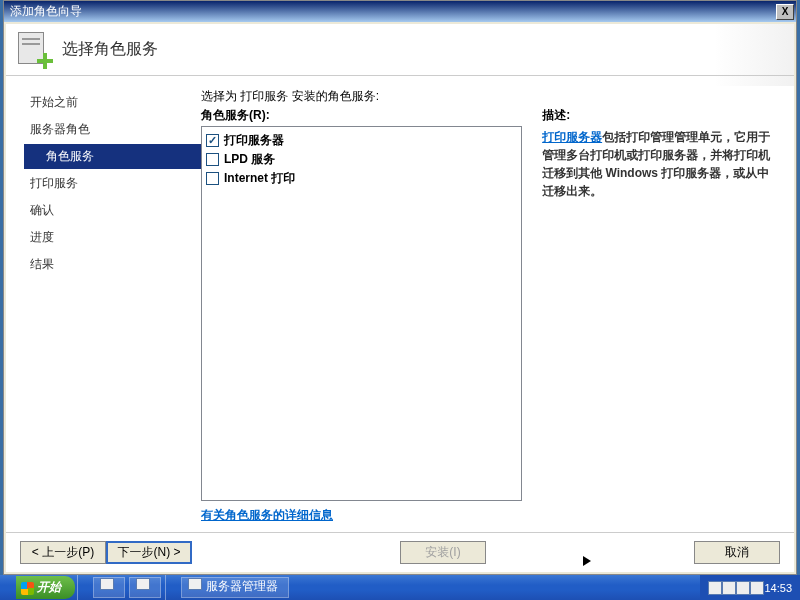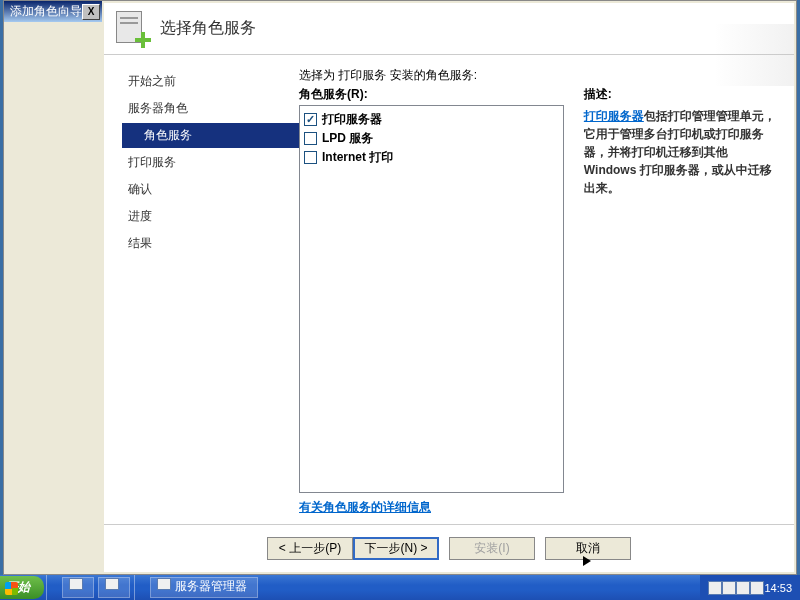--- a/index.html
+++ b/index.html
@@ -1,18 +1,18 @@
 <!DOCTYPE html>
 <html><head>
   <meta charset="utf-8">
   <style>
     * { box-sizing: border-box; margin: 0; padding: 0; }
     body { font-family: "Microsoft YaHei", SimSun, Tahoma, sans-serif; font-size: 12px; background: #3a6ea5; width: 800px; height: 600px; overflow: hidden; }
 
-    .window { width: 794px; height: 575px; background: #ece9d8; border: 1px solid #888; margin: 0 auto; position: relative; top: 0; display: flex; flex-direction: row; }
+    .window { width: 794px; height: 575px; background: #ece9d8; border: 1px solid #888; margin: 0 auto; position: relative; top: 0; display: flex; flex-direction: column; }
     .titlebar { height: 21px; background: linear-gradient(#08246b, #a6caf0); color: #fff; display: flex; align-items: center; padding: 0 2px; }
     .titlebar-text { flex: 1; font-size: 12px; padding-left: 4px; }
     .titlebar-close { width: 18px; height: 16px; background: #c0c0c0; border: 1px solid #fff; border-right-color: #404040; border-bottom-color: #404040; color: #000; font-size: 10px; display: flex; align-items: center; justify-content: center; font-family: sans-serif; font-weight: bold; }
 
     .body-area { flex: 1; background: #fff; margin: 2px; display: flex; flex-direction: column; }
 
     .header { height: 52px; border-bottom: 1px solid #ccc; display: flex; align-items: center; padding: 0 10px; gap: 10px; }
     .header-icon { width: 36px; height: 36px; position: relative; }
     .server-box { width: 26px; height: 32px; background: #e8e8e8; border: 1px solid #888; position: absolute; left: 2px; top: 0; }
     .server-box::before, .server-box::after { content: ""; position: absolute; left: 3px; right: 3px; height: 2px; background: #999; }
@@ -39,28 +39,28 @@
     .label-row { margin-bottom: 2px; }
     .listbox { flex: 1; border: 1px solid #828790; background: #fff; padding: 4px; overflow: auto; }
     .role-item { display: flex; align-items: center; gap: 5px; padding: 1px 0; }
     .chk { width: 13px; height: 13px; border: 1px solid #1c5180; background: #fff; display: inline-flex; align-items: center; justify-content: center; font-size: 11px; color: #1c5180; line-height: 1; }
     .desc-title { margin-bottom: 4px; }
     .desc-text { font-size: 12px; line-height: 1.5; color: #333; }
     .linklike { color: #0066cc; text-decoration: underline; cursor: pointer; }
 
     .more-link-row { padding: 6px 0 4px 0; }
 
-    .footer { height: 48px; border-top: 1px solid #ccc; display: flex; align-items: center; justify-content: center; gap: 10px; padding: 0 14px; }
+    .footer { height: 40px; border-top: 1px solid #ccc; display: flex; align-items: center; justify-content: space-between; gap: 10px; padding: 0 14px; }
     .btn { height: 23px; min-width: 86px; padding: 0 8px; background: #ece9d8; border: 1px solid #888; font-size: 12px; display: inline-flex; align-items: center; justify-content: center; }
     .btn.default { border: 2px solid #316ac5; }
     .btn.disabled { color: #a0a0a0; }
     .btn-group { display: flex; }
 
     .taskbar { height: 25px; background: linear-gradient(#3b77d3, #215dc6 40%, #215dc6 60%, #1d4fb3); display: flex; align-items: center; color: #fff; font-size: 12px; }
-    .start { height: 23px; padding: 0 14px 0 6px; background: linear-gradient(#6fbf4a, #3a8e26); display: flex; align-items: center; font-style: italic; font-weight: bold; position: relative; border-radius: 0 10px 10px 0; }
+    .start { height: 23px; padding: 0 14px 0 21px; background: linear-gradient(#6fbf4a, #3a8e26); display: flex; align-items: center; font-style: italic; font-weight: bold; position: relative; border-radius: 0 10px 10px 0; margin-left: 16px; }
     .start::before { content: ""; position: absolute; left: 5px; top: 6px; width: 13px; height: 13px; background: conic-gradient(#f65314 0 25%, #7cbb00 0 50%, #ffbb00 0 75%, #00a1f1 0 100%); border-radius: 2px; }
     .task-btn { height: 21px; margin: 0 2px; padding: 0 10px 0 6px; background: rgba(255,255,255,0.15); border: 1px solid rgba(255,255,255,0.3); display: flex; align-items: flex-start; gap: 4px; }
     .task-btn .ico { width: 14px; height: 12px; background: #f0f0f0; border: 1px solid #5a7bb0; }
     .task-divider { width: 12px; height: 100%; border-left: 1px solid rgba(255,255,255,0.4); margin: 0 2px; }
     .tray { margin-left: auto; background: #1d4fb3; height: 25px; display: flex; align-items: center; padding: 0 8px; }
     .tray .ico { width: 14px; height: 14px; background: #eee; border: 1px solid #5a7bb0; }
     .clock { font-size: 11px; }
 
     .cursor { position: absolute; left: 583px; top: 556px; width: 0; height: 0; border-left: 8px solid #000; border-top: 5px solid transparent; border-bottom: 5px solid transparent; }
   </style>

